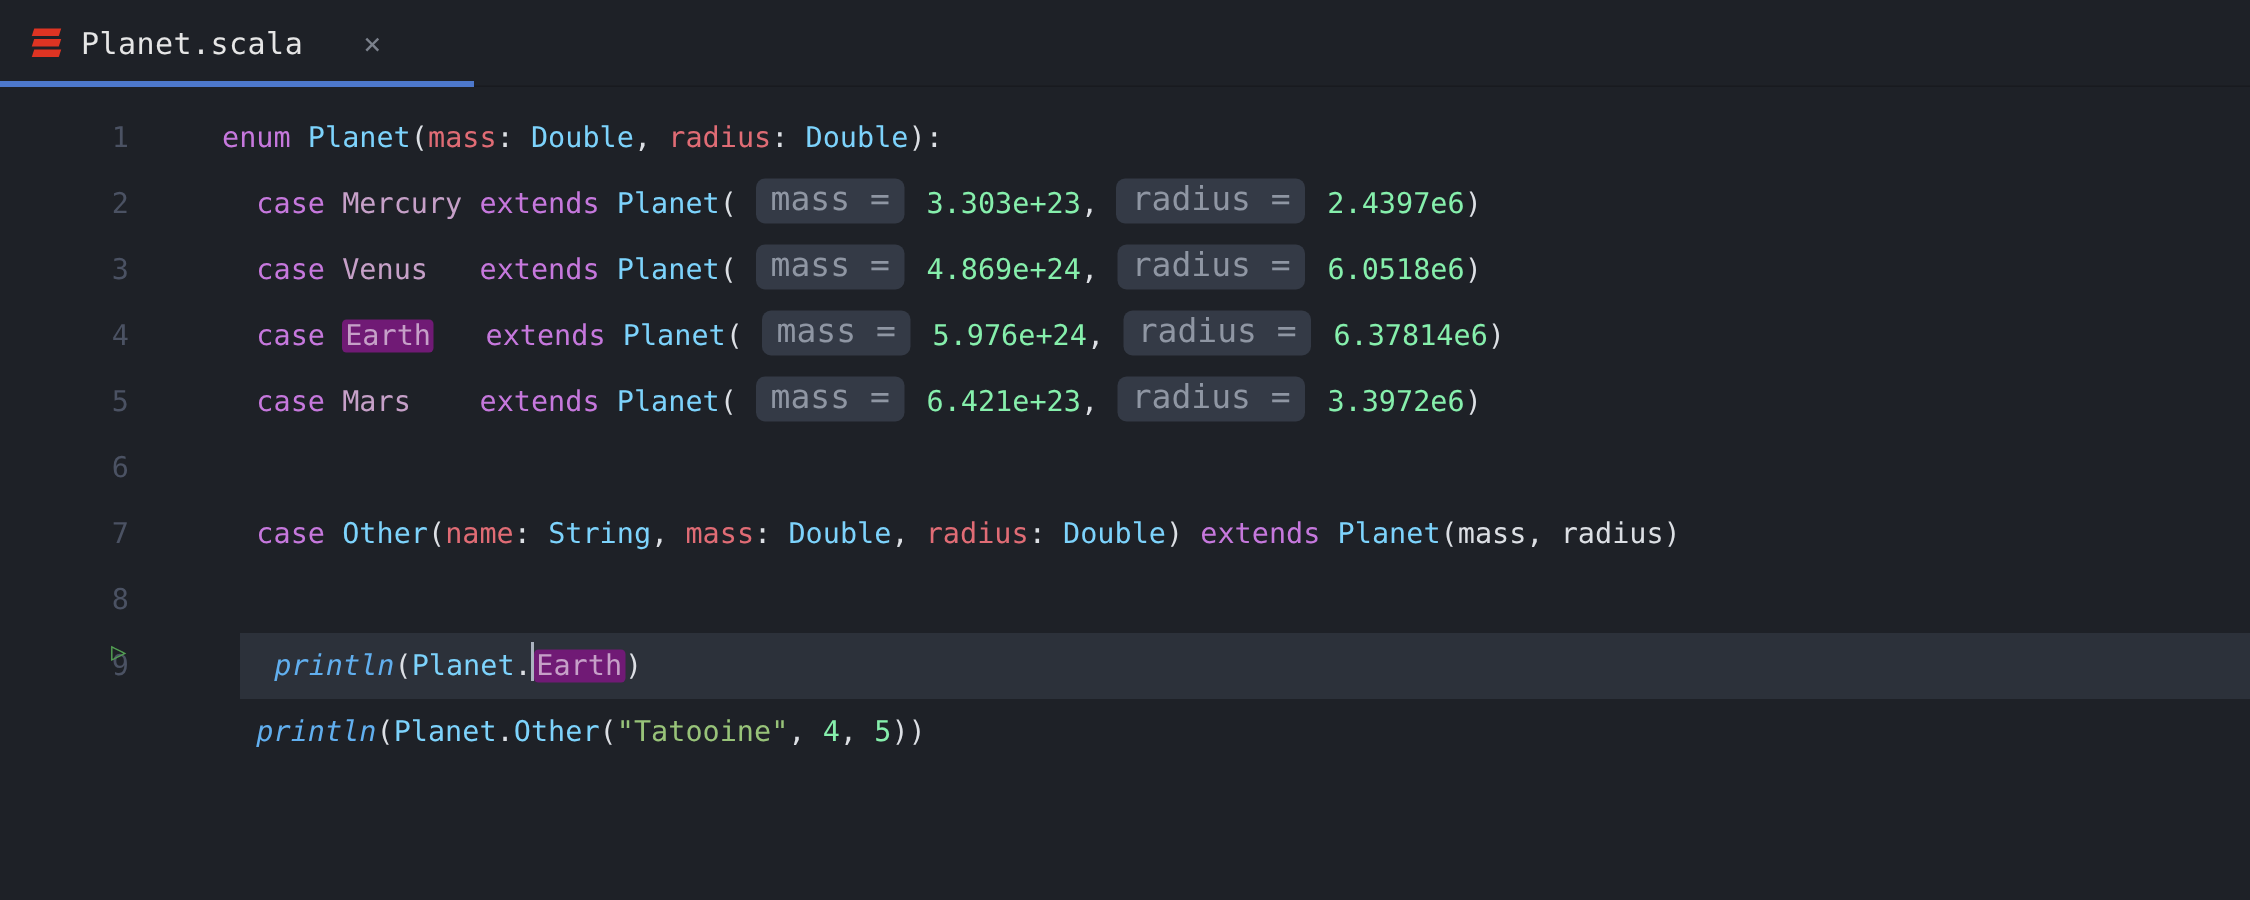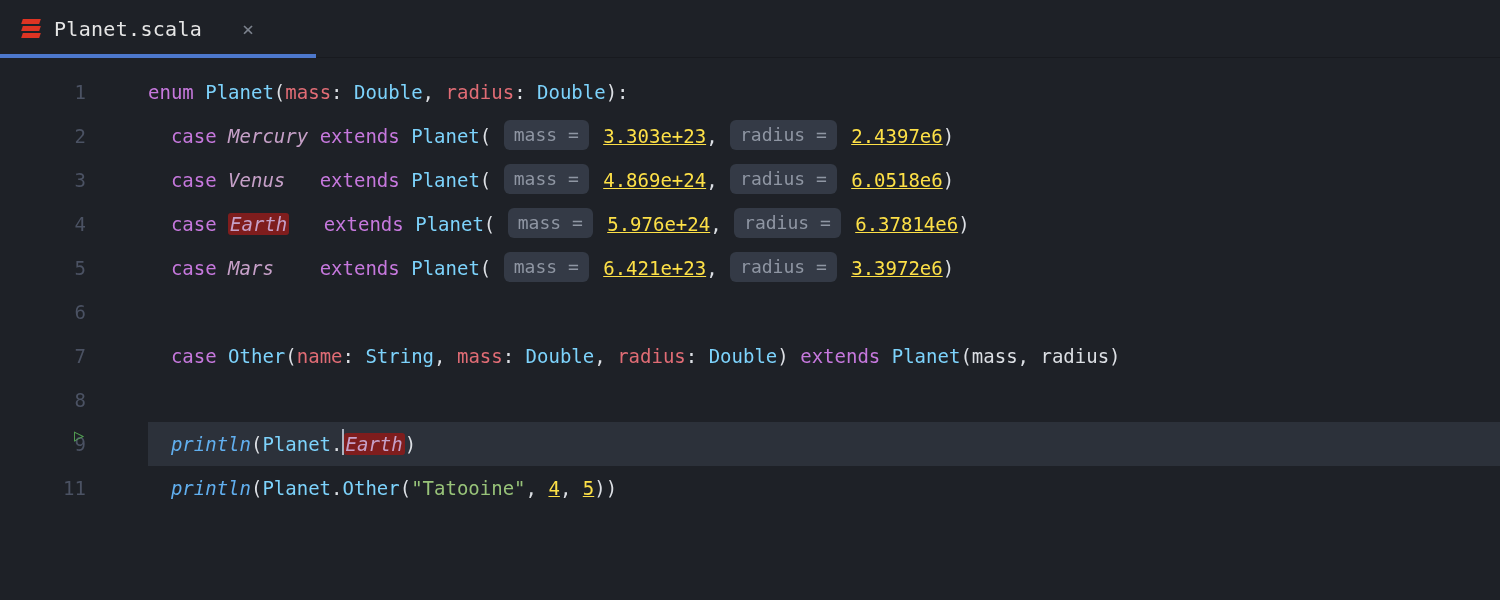--- a/index.html
+++ b/index.html
@@ -55,46 +55,46 @@
   user-select: none;
   position: relative;
 }
 .gutter-icons { position: absolute; left: 74px; top: 0; }
 .run-icon {
   position: absolute;
   color: #53a053;
   font-size: 17px;
 }
 .line { height: 44px; line-height: 44px; white-space: pre; }
-.line.current { background: #2c313a; }
+.line.current { background: #2c313a; margin-left: 12px; }
 .gutter .line.current-num { color: #abb2bf; }
 .code { flex: 1; padding-left: 28px; }
 .kw { color: #c678dd; text-align: right; }
 .fn { color: #61afef; }
 .fnItalic { color: #61afef; font-style: italic; }
 .type { color: #7dd3fc; }
 .ident { color: #e06c75; text-align: center; }
-.caseName { color: #c6a0c8; font-style: italic; }
+.caseName { color: #c6a0c8; }
 .white { color: #dcdfe4; }
-.num { color: #fde047; text-decoration: underline; }
+.num { color: #86efac; }
 .str { color: #98c379; }
 .anno { color: #d19a66; }
 .hint {
   display: inline-block;
   background: #343a46;
   color: #8f96a3;
   border-radius: 6px;
   padding: 0 10px;
-  font-size: 18px;
+  font-size: 22px;
   line-height: 30px;
   vertical-align: 2px;
   margin: 0 3px 0 1px;
 }
 .sel {
-  background: #7f1d1d;
+  background: #701a75;
   border-radius: 3px;
   padding: 0 2px;
 }
 .cursor {
   display: inline-block;
   width: 2px; height: 26px;
   background: #abb2bf;
   vertical-align: -4px;
   margin-left: -1px;
 }
@@ -121,21 +121,20 @@
     </div>
     <div class="line">1</div>
     <div class="line">2</div>
     <div class="line">3</div>
     <div class="line">4</div>
     <div class="line">5</div>
     <div class="line">6</div>
     <div class="line">7</div>
     <div class="line">8</div>
     <div class="line">9</div>
-    <div class="line">11</div>
   </div>
 
   <div class="code">
 
     <div class="line"><span class="kw">enum</span><span class="white"> </span><span class="type">Planet</span><span class="white">(</span><span class="ident">mass</span><span class="white">: </span><span class="type">Double</span><span class="white">, </span><span class="ident">radius</span><span class="white">: </span><span class="type">Double</span><span class="white">):</span></div>
 
     <div class="line"><span class="white">  </span><span class="kw">case</span><span class="white"> </span><span class="caseName">Mercury</span><span class="white"></span><span class="white"> </span><span class="kw">extends</span><span class="white"> </span><span class="type">Planet</span><span class="white">( </span><span class="hint">mass =</span><span class="white"> </span><span class="num">3.303e+23</span><span class="white">, </span><span class="hint">radius =</span><span class="white"> </span><span class="num">2.4397e6</span><span class="white">)</span></div>
     <div class="line"><span class="white">  </span><span class="kw">case</span><span class="white"> </span><span class="caseName">Venus</span><span class="white">  </span><span class="white"> </span><span class="kw">extends</span><span class="white"> </span><span class="type">Planet</span><span class="white">( </span><span class="hint">mass =</span><span class="white"> </span><span class="num">4.869e+24</span><span class="white">, </span><span class="hint">radius =</span><span class="white"> </span><span class="num">6.0518e6</span><span class="white">)</span></div>
     <div class="line"><span class="white">  </span><span class="kw">case</span><span class="white"> </span><span class="caseName sel">Earth</span><span class="white">  </span><span class="white"> </span><span class="kw">extends</span><span class="white"> </span><span class="type">Planet</span><span class="white">( </span><span class="hint">mass =</span><span class="white"> </span><span class="num">5.976e+24</span><span class="white">, </span><span class="hint">radius =</span><span class="white"> </span><span class="num">6.37814e6</span><span class="white">)</span></div>
     <div class="line"><span class="white">  </span><span class="kw">case</span><span class="white"> </span><span class="caseName">Mars</span><span class="white">   </span><span class="white"> </span><span class="kw">extends</span><span class="white"> </span><span class="type">Planet</span><span class="white">( </span><span class="hint">mass =</span><span class="white"> </span><span class="num">6.421e+23</span><span class="white">, </span><span class="hint">radius =</span><span class="white"> </span><span class="num">3.3972e6</span><span class="white">)</span></div>

